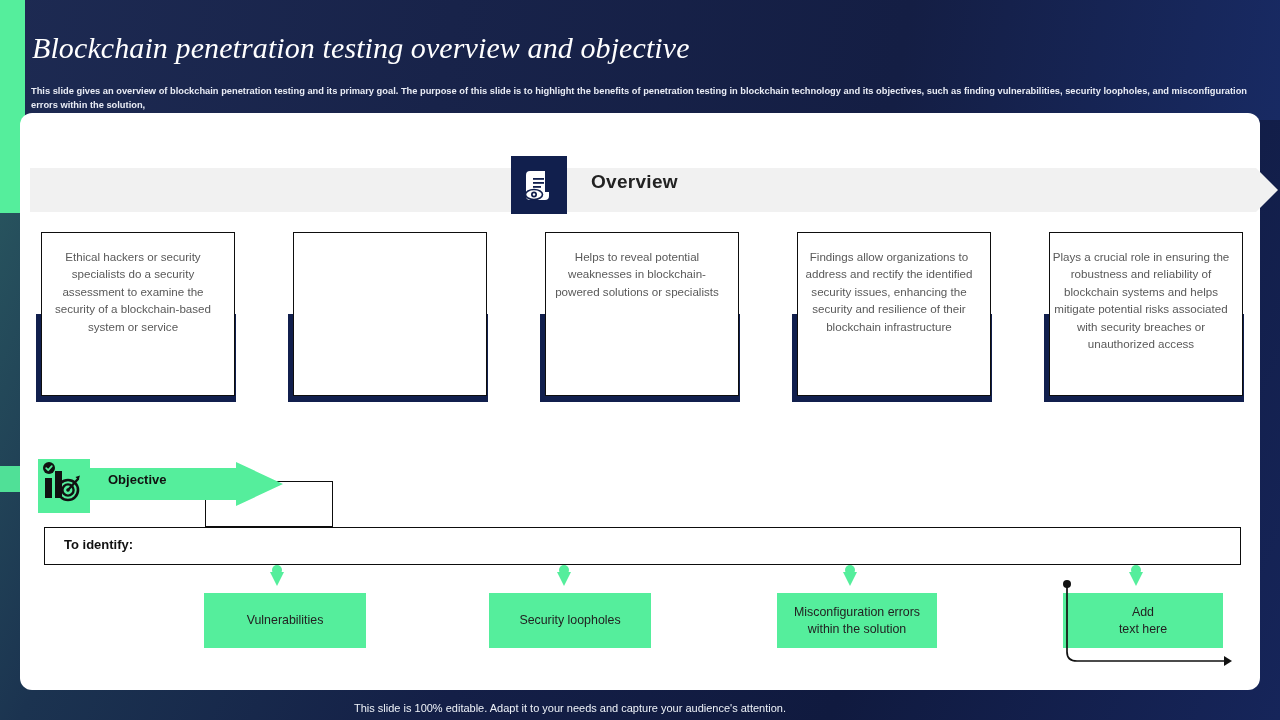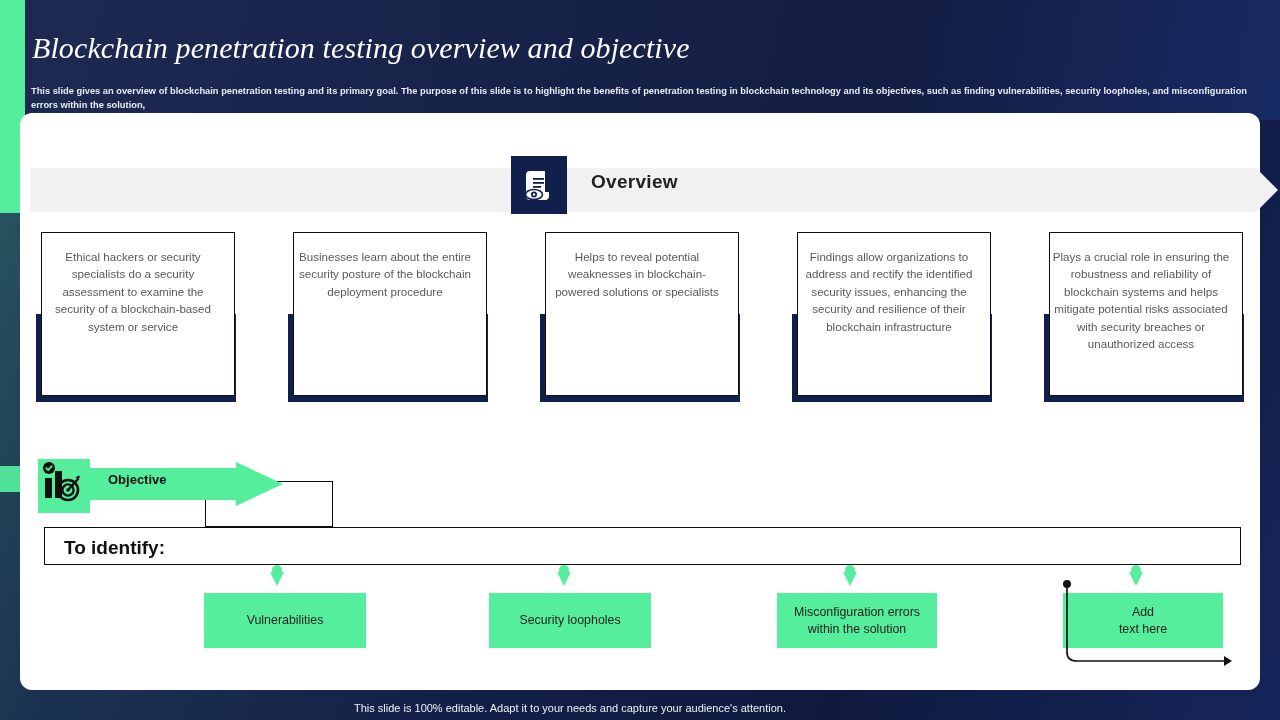--- a/index.html
+++ b/index.html
@@ -88,21 +88,21 @@
   .obj-outline{
     position:absolute;left:205px;top:481px;width:128px;height:46px;
     border:1px solid #0d0d0d;box-sizing:border-box;background:transparent;
   }
 
   .toident-box{
     position:absolute;left:44px;top:527px;width:1197px;height:38px;
     border:1px solid #0d0d0d;box-sizing:border-box;background:#ffffff;
   }
   .toident-txt{
-    position:absolute;left:64px;top:537px;color:#111111;font-size:19px;font-weight:700;
+    position:absolute;left:64px;top:537px;color:#111111;font-size:13px;font-weight:700;
   }
 
   
   .gbox{position:absolute;top:593px;height:55px;background:#55ee9c;}
   .gbox .gtxt{
     position:absolute;left:0;right:0;top:0;height:55px;
     display:flex;align-items:center;justify-content:center;text-align:center;
     color:#222222;font-size:12.4px;line-height:17px;padding:0 6px;box-sizing:border-box;
   }
   .marker{position:absolute;width:16px;height:22px;}
@@ -157,21 +157,20 @@
   <div class="ovw-label">Overview</div>
 
   <div class="cbox" style="left:36px">
     <div class="shadow"></div>
     <div class="panel"></div>
     <div class="txt">Ethical hackers or security specialists do a security assessment to examine the security of a blockchain-based system or service</div>
   </div>
   <div class="cbox" style="left:288px">
     <div class="shadow"></div>
     <div class="panel"></div>
-    <div class="txt">Businesses learn about the entire security posture of the blockchain deployment procedure</div>
   </div>
   <div class="cbox" style="left:540px">
     <div class="shadow"></div>
     <div class="panel"></div>
     <div class="txt">Helps to reveal potential weaknesses in blockchain-powered solutions or specialists</div>
   </div>
   <div class="cbox" style="left:792px">
     <div class="shadow"></div>
     <div class="panel"></div>
     <div class="txt">Findings allow organizations to address and rectify the identified security issues, enhancing the security and resilience of their blockchain infrastructure</div>

